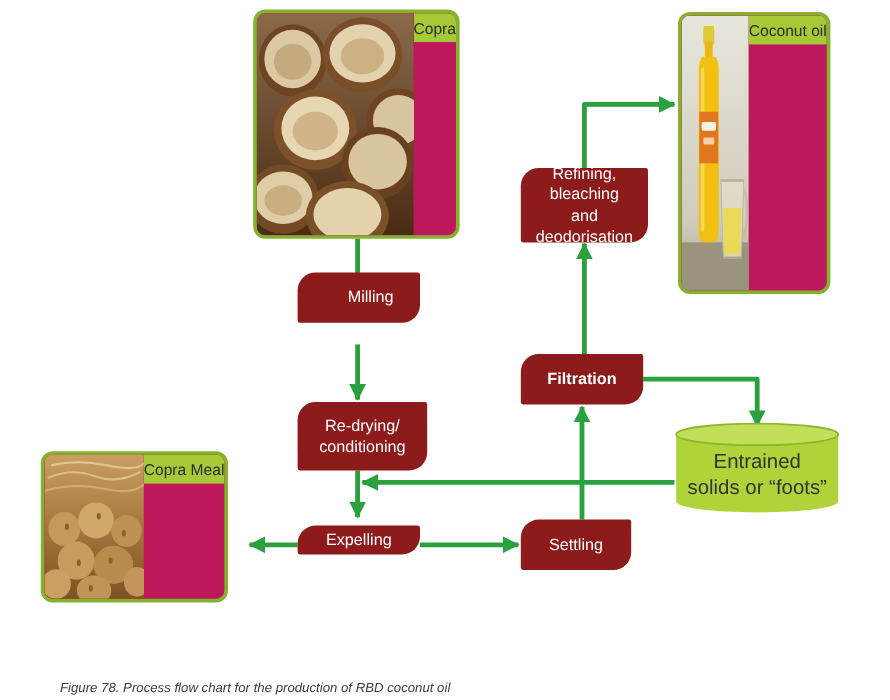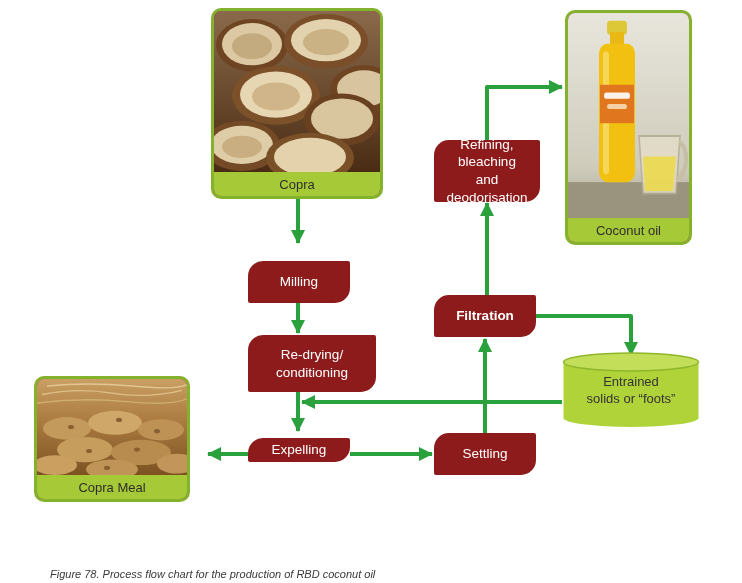--- a/index.html
+++ b/index.html
@@ -18,21 +18,20 @@
   .flow { stroke: var(--arrow-green, #2aa13c); stroke-width: 4; fill: none; stroke-linejoin: round; }
   .arrowhead { fill: var(--arrow-green, #2aa13c); }
 
   .photo-card {
     position: absolute;
     border: 3px solid var(--frame-green, #84b22d);
     border-radius: 10px;
     overflow: hidden;
     background: #be185d;
     display: flex;
-    flex-direction: column;
     z-index: 2;
   }
   .photo { flex: 1; min-height: 0; }
   .photo svg { width: 100%; height: 100%; display: block; }
   .photo-label {
     height: 24px;
     background: var(--label-green, #a6c937);
     color: #2e2e2e;
     font-size: 13px;
     display: flex;
@@ -53,32 +52,32 @@
     align-items: center;
     justify-content: center;
     text-align: center;
     font-size: 13.5px;
     line-height: 1.3;
     padding: 4px 22px;
     z-index: 2;
   }
   .process-box span { white-space: pre-line; }
 
-  .box-milling    { left: 248px; top: 261px; width: 102px; height: 42px; }
-  .box-redrying   { left: 248px; top: 335px; width: 128px; height: 57px; }
+  .box-milling    { left: 248px; top: 227px; width: 102px; height: 42px; justify-content: flex-end; }
+  .box-redrying   { left: 248px; top: 335px; width: 108px; height: 57px; }
   .box-expelling  { left: 248px; top: 438px; width: 102px; height: 24px; }
-  .box-settling   { left: 434px; top: 433px; width: 102px; height: 42px; }
+  .box-settling   { left: 434px; top: 433px; width: 92px; height: 42px; }
   .box-filtration { left: 434px; top: 295px; width: 102px; height: 42px; font-weight: bold; }
   .box-refining   { left: 434px; top: 140px; width: 106px; height: 62px; }
 
   .cylinder { position: absolute; left: 562px; top: 352px; width: 138px; height: 76px; z-index: 2; }
   .cylinder svg { position: absolute; inset: 0; width: 100%; height: 100%; }
   .cyl-label {
     position: absolute; left: 0; right: 0; top: 22px;
-    text-align: center; font-size: 13px; color: #333333;
+    text-align: center; font-size: 17px; color: #333333;
     line-height: 1.3; white-space: pre-line;
   }
 
   .caption {
     position: absolute; left: 50px; top: 556px;
     font-style: italic; font-size: 11px;
     color: var(--caption-text, #3a3a3a);
     z-index: 2;
     margin-top: 12px;
   }

